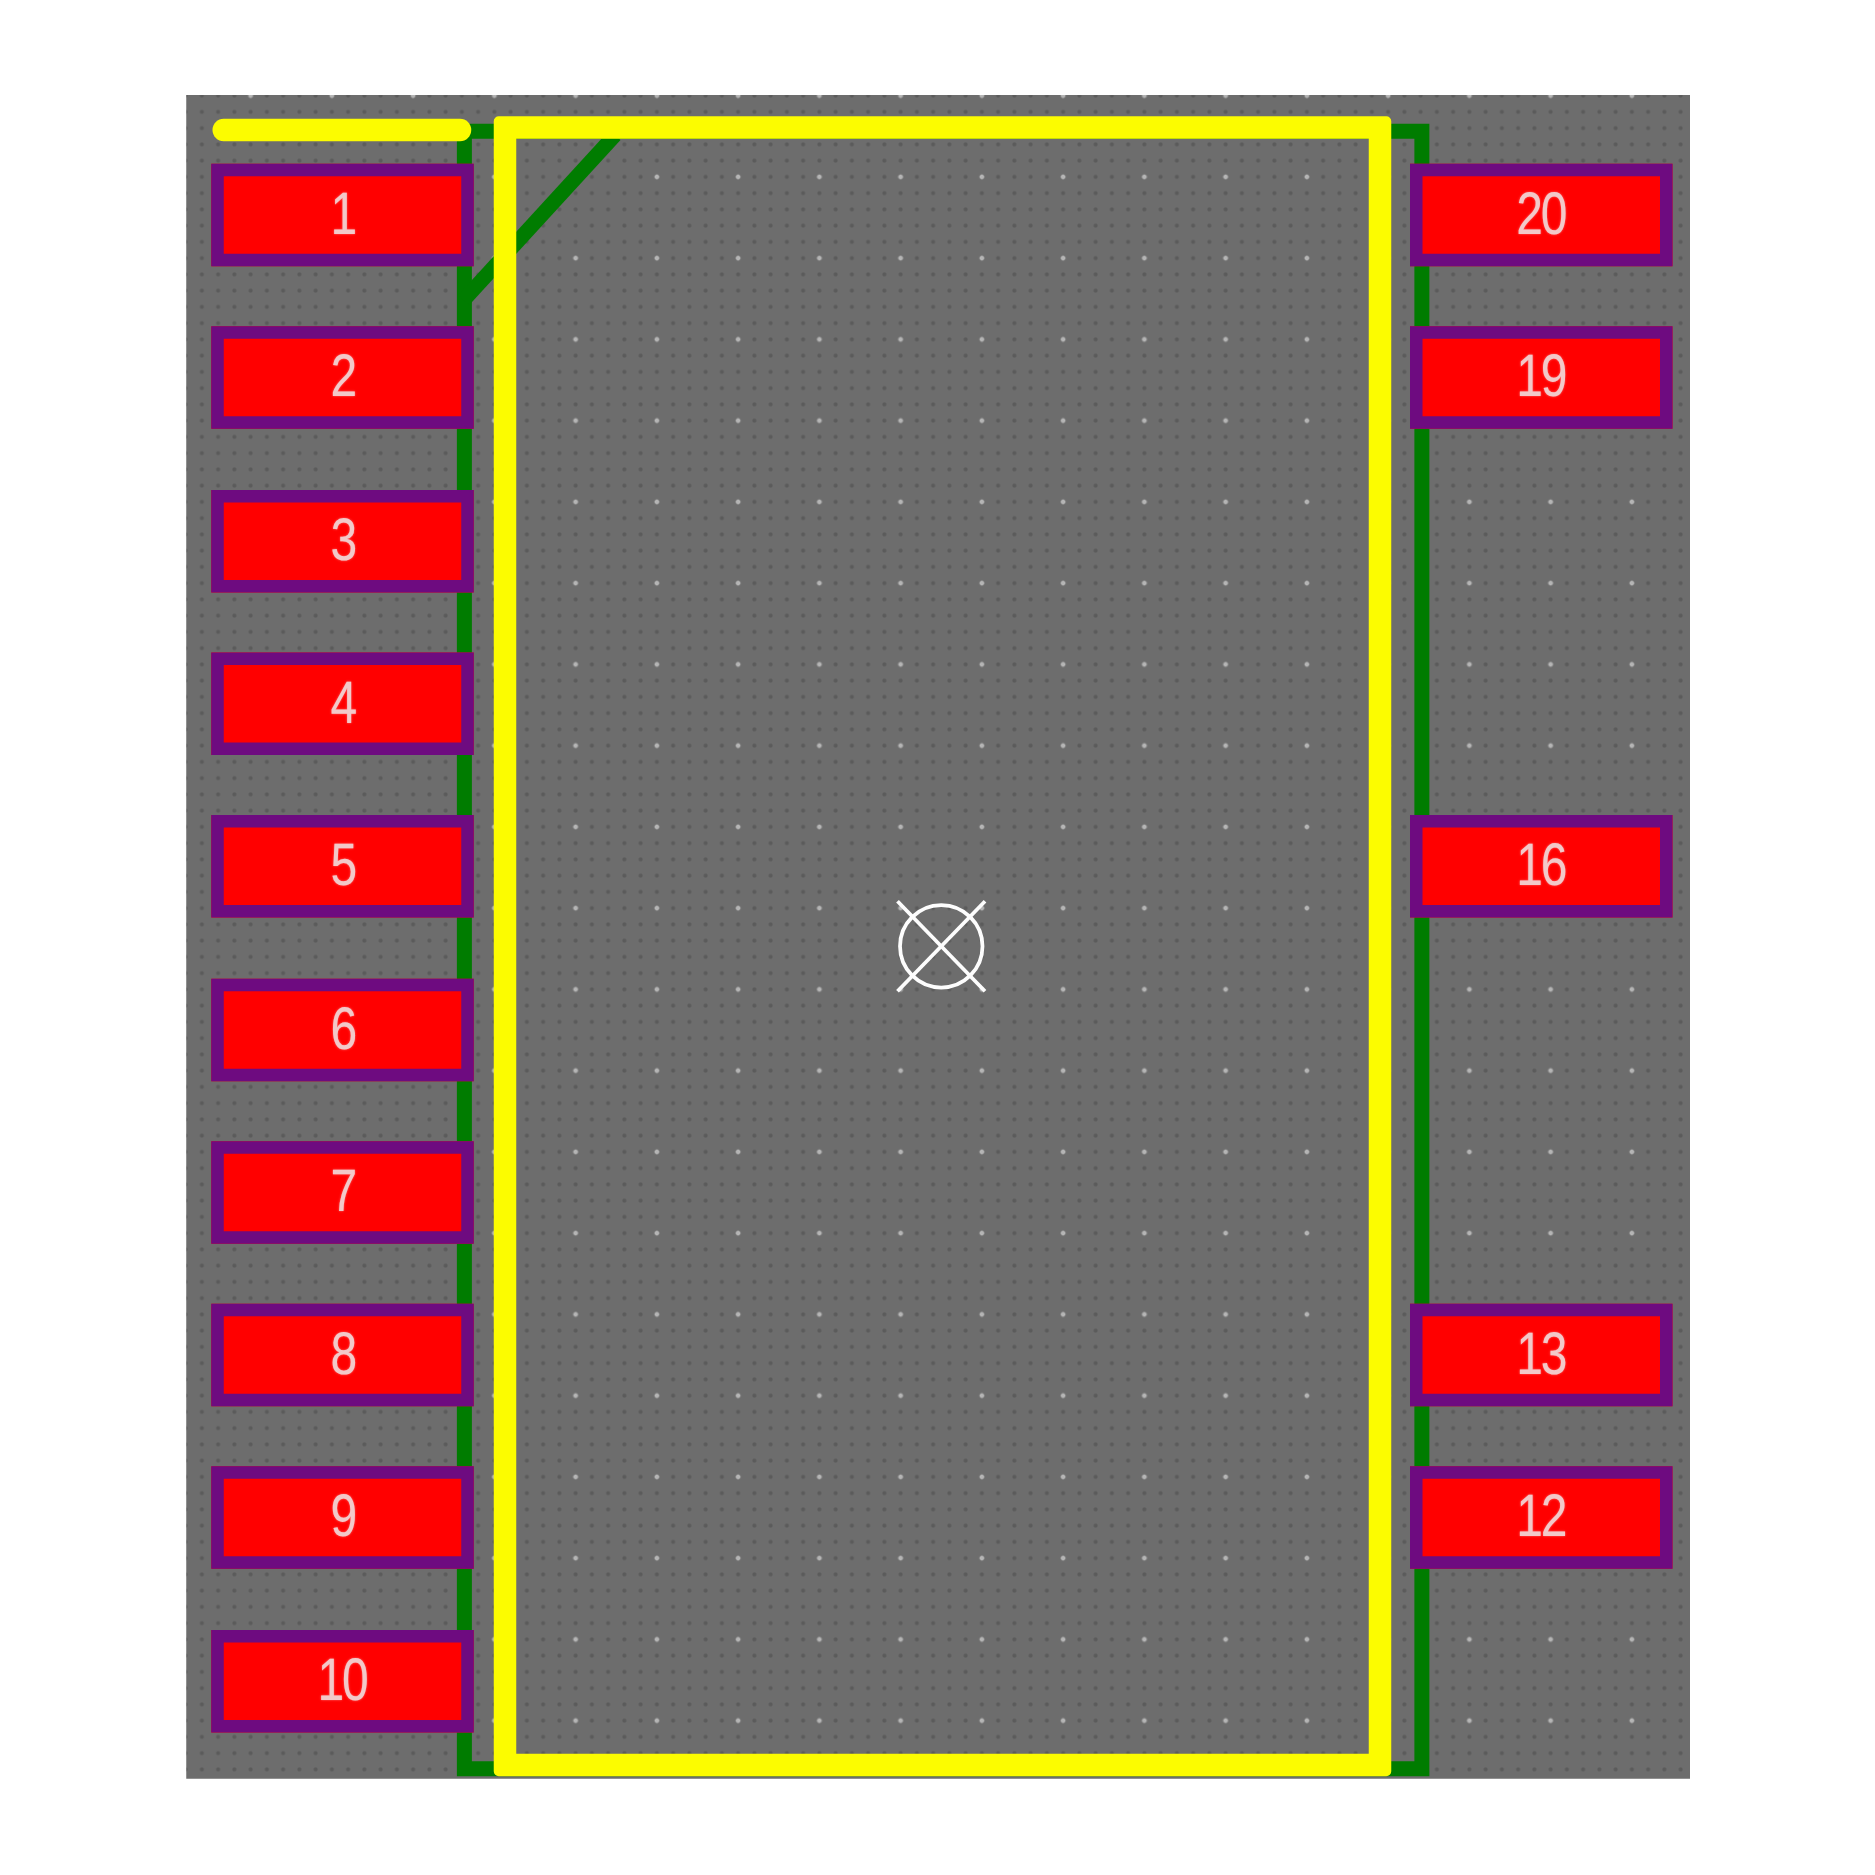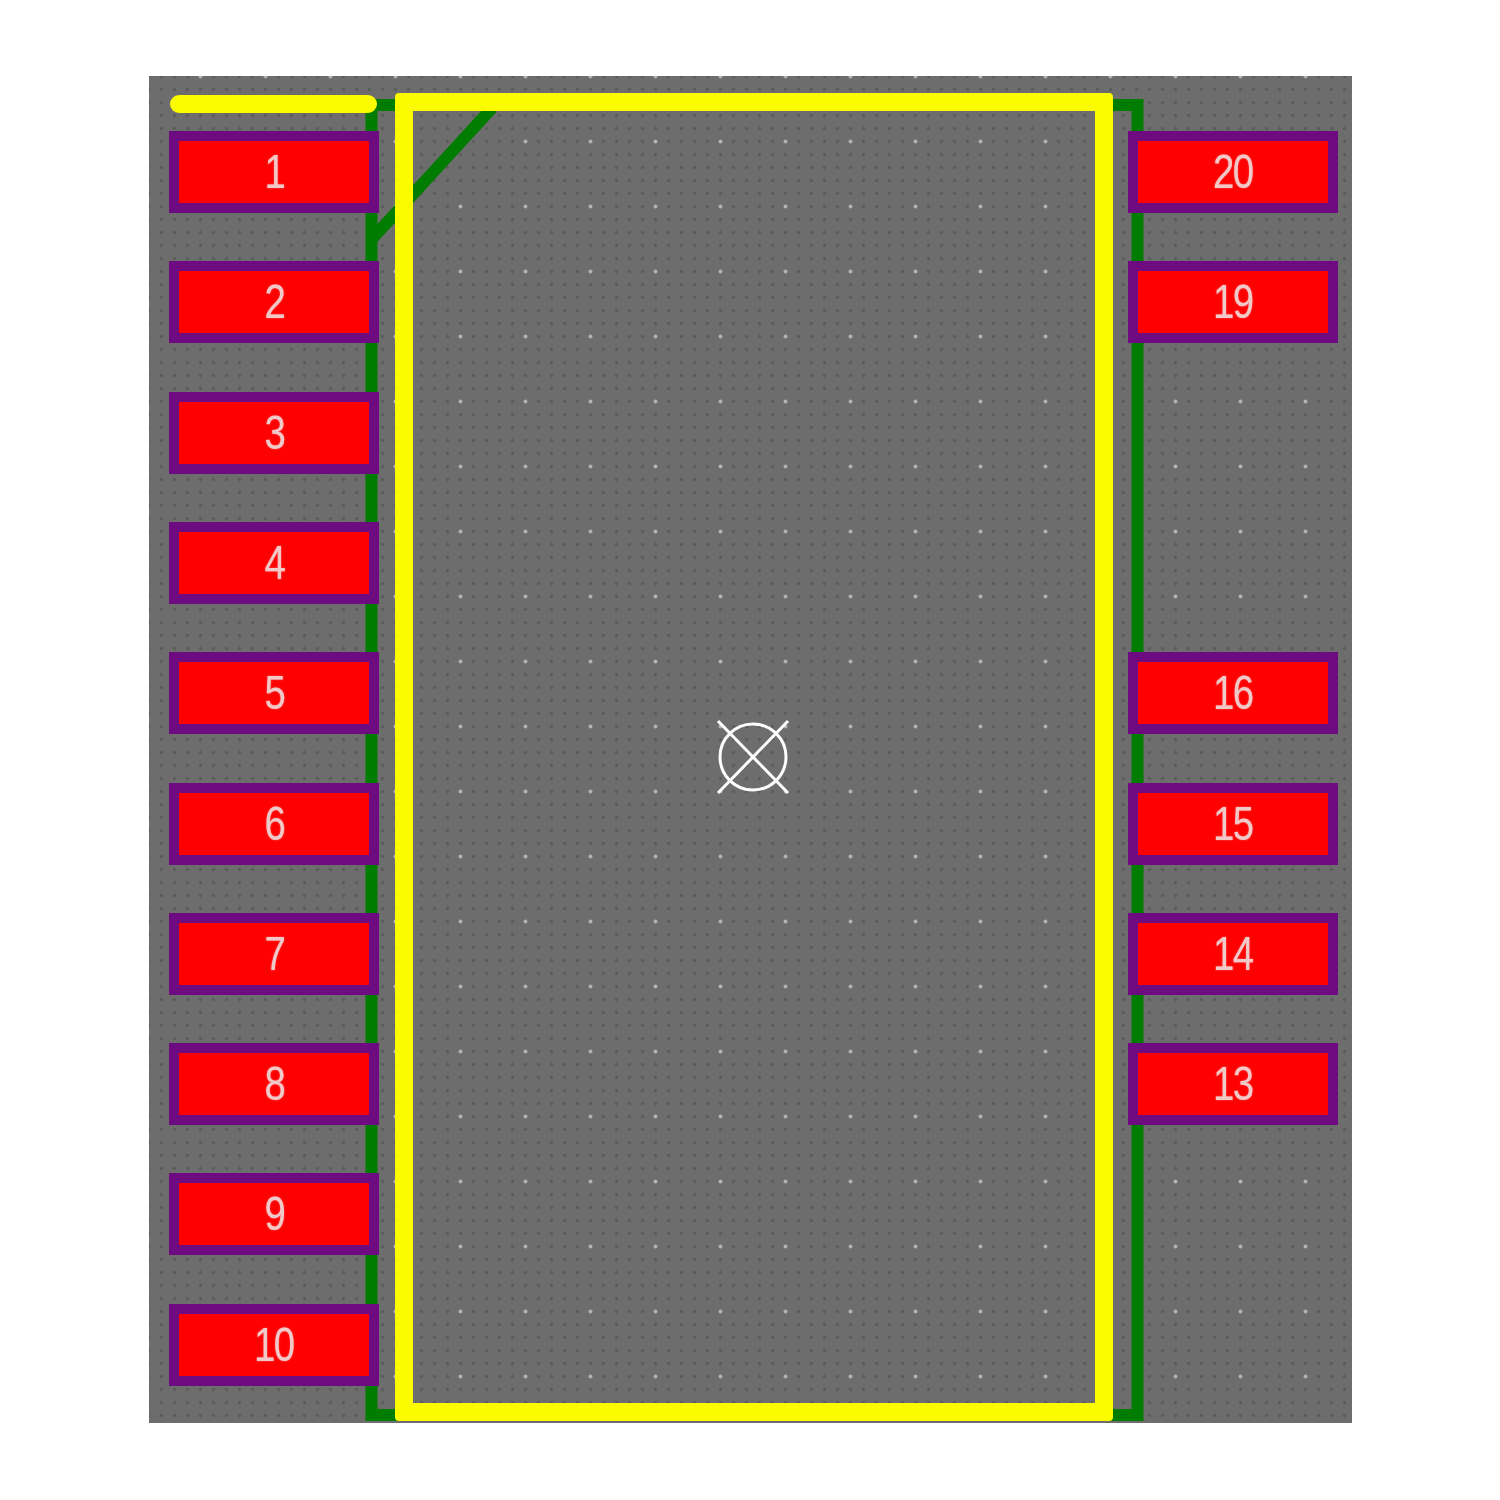--- a/index.html
+++ b/index.html
@@ -146,28 +146,25 @@
 
   <div class="pad right r0">
       <span class="pad-num">20</span>
     </div>
   <div class="pad right r1">
       <span class="pad-num">19</span>
     </div>
   <div class="pad right r4">
       <span class="pad-num">16</span>
     </div>
-  <div class="pad right r5">
-      <span class="pad-num">15</span>
-    </div>
-  <div class="pad right r6">
-      <span class="pad-num">14</span>
-    </div>
   <div class="pad right r7">
       <span class="pad-num">13</span>
+    </div>
+  <div class="pad right r8">
+      <span class="pad-num">12</span>
     </div>
 
   <div class="silk-rect"></div>
   <div class="silk-pin1-bar"></div>
 
   <svg class="origin-svg" viewBox="0 0 1203 1347">
     <circle class="origin-stroke" cx="604" cy="681" r="33"></circle>
     <line class="origin-stroke" x1="569" y1="645" x2="639" y2="717"></line>
     <line class="origin-stroke" x1="639" y1="645" x2="569" y2="717"></line>
   </svg>

